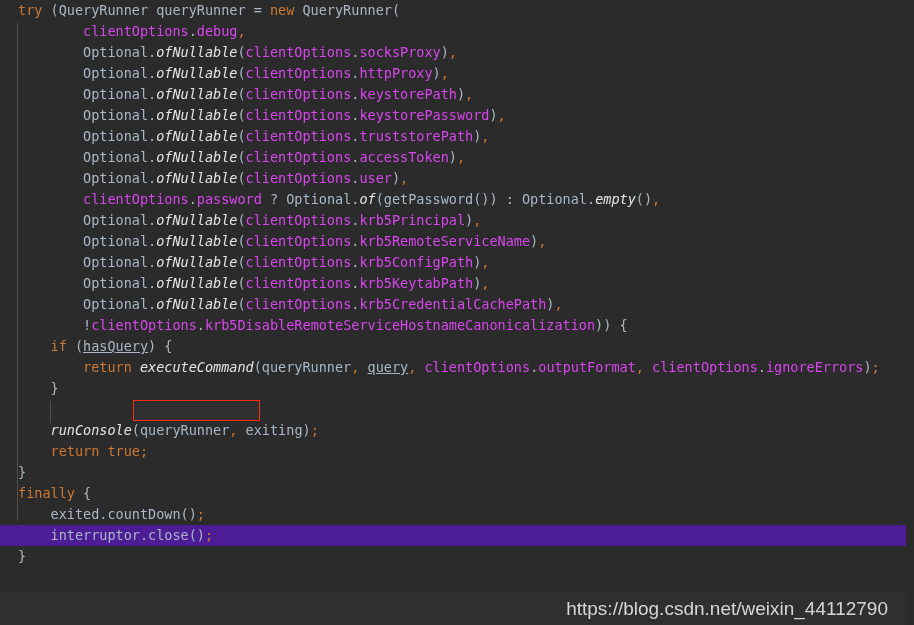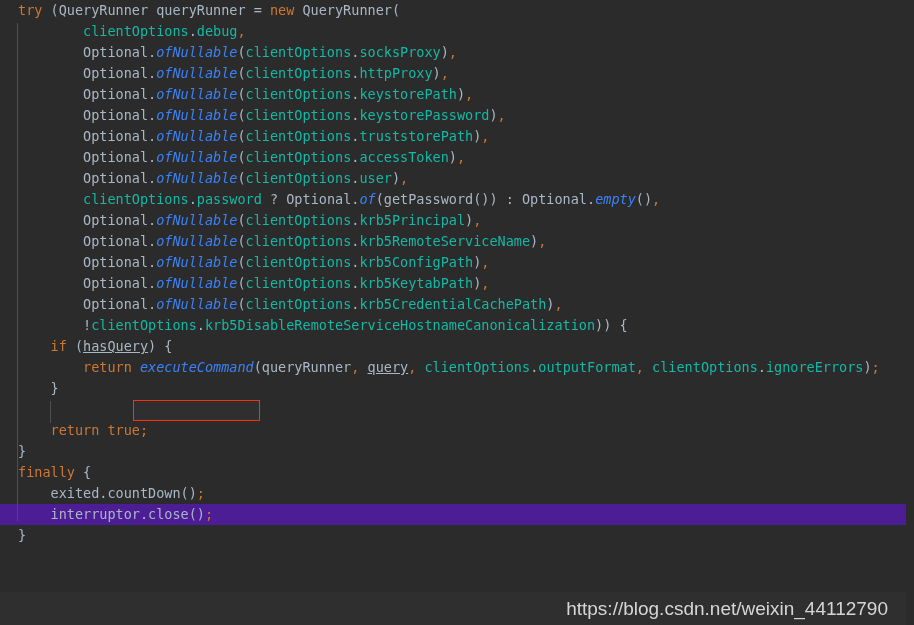--- a/index.html
+++ b/index.html
@@ -51,22 +51,22 @@
     width: 1px;
     background: #4f4f4f;
     z-index: 1;
   }
   #guide-outer { left: 17px; top: 23px;  height: 498px; }
   #guide-inner { left: 50px; top: 401px; height: 22px; }
 
   
   .kw   { color: #cc7832; }                 
   .pl   { color: #a9b7c6; }                 
-  .fld  { color: #14b8a6; }                 
-  .stat { color: #3b82f6; font-style: italic; margin-top: 48px; }
+  .fld  { color: #d946ef; }                 
+  .stat { color: #e5e5e5; font-style: italic; margin-top: 48px; }
   .punct{ color: #cc7832; }                 
   .und  { text-decoration: underline; }     
 
   
   #error-box {
     position: absolute;
     left: 133px;
     top: 400px;
     width: 127px;
     height: 21px;
@@ -121,20 +121,21 @@
         <div class="code-line"><span class="code-text"><span class="pl">        Optional.</span><span class="stat">ofNullable</span><span class="pl">(</span><span class="fld">clientOptions</span><span class="pl">.</span><span class="fld">krb5Principal</span><span class="pl">)</span><span class="punct">,</span></span></div>
         <div class="code-line"><span class="code-text"><span class="pl">        Optional.</span><span class="stat">ofNullable</span><span class="pl">(</span><span class="fld">clientOptions</span><span class="pl">.</span><span class="fld">krb5RemoteServiceName</span><span class="pl">)</span><span class="punct">,</span></span></div>
         <div class="code-line"><span class="code-text"><span class="pl">        Optional.</span><span class="stat">ofNullable</span><span class="pl">(</span><span class="fld">clientOptions</span><span class="pl">.</span><span class="fld">krb5ConfigPath</span><span class="pl">)</span><span class="punct">,</span></span></div>
         <div class="code-line"><span class="code-text"><span class="pl">        Optional.</span><span class="stat">ofNullable</span><span class="pl">(</span><span class="fld">clientOptions</span><span class="pl">.</span><span class="fld">krb5KeytabPath</span><span class="pl">)</span><span class="punct">,</span></span></div>
         <div class="code-line"><span class="code-text"><span class="pl">        Optional.</span><span class="stat">ofNullable</span><span class="pl">(</span><span class="fld">clientOptions</span><span class="pl">.</span><span class="fld">krb5CredentialCachePath</span><span class="pl">)</span><span class="punct">,</span></span></div>
         <div class="code-line"><span class="code-text"><span class="pl">        !</span><span class="fld">clientOptions</span><span class="pl">.</span><span class="fld">krb5DisableRemoteServiceHostnameCanonicalization</span><span class="pl">)) {</span></span></div>
         <div class="code-line"><span class="code-text"><span class="kw">    if </span><span class="pl">(</span><span class="pl und">hasQuery</span><span class="pl">) {</span></span></div>
         <div class="code-line"><span class="code-text"><span class="kw">        return </span><span class="stat">executeCommand</span><span class="pl">(queryRunner</span><span class="punct">,</span><span class="pl"> </span><span class="pl und">query</span><span class="punct">,</span><span class="pl"> </span><span class="fld">clientOptions</span><span class="pl">.</span><span class="fld">outputFormat</span><span class="punct">,</span><span class="pl"> </span><span class="fld">clientOptions</span><span class="pl">.</span><span class="fld">ignoreErrors</span><span class="pl">)</span><span class="punct">;</span></span></div>
         <div class="code-line"><span class="code-text"><span class="pl">    }</span></span></div>
         <div class="code-line"><span class="code-text"><span class="pl"></span></span></div>
+        <div class="code-line"><span class="code-text"><span class="pl">    </span><span class="stat">runConsole</span><span class="pl">(queryRunner</span><span class="punct">,</span><span class="pl"> exiting)</span><span class="punct">;</span></span></div>
         <div class="code-line"><span class="code-text"><span class="kw">    return true</span><span class="punct">;</span></span></div>
         <div class="code-line"><span class="code-text"><span class="pl">}</span></span></div>
         <div class="code-line"><span class="code-text"><span class="kw">finally </span><span class="pl">{</span></span></div>
         <div class="code-line"><span class="code-text"><span class="pl">    exited.countDown()</span><span class="punct">;</span></span></div>
         <div class="code-line current" style="background: #4c1d95;"><span class="code-text"><span class="pl">    interruptor.close()</span><span class="punct">;</span></span></div>
         <div class="code-line"><span class="code-text"><span class="pl">}</span></span></div>
       </div>
   </div>
 
   <div id="watermark-bar" style="background: rgb(47, 47, 47);"></div>

